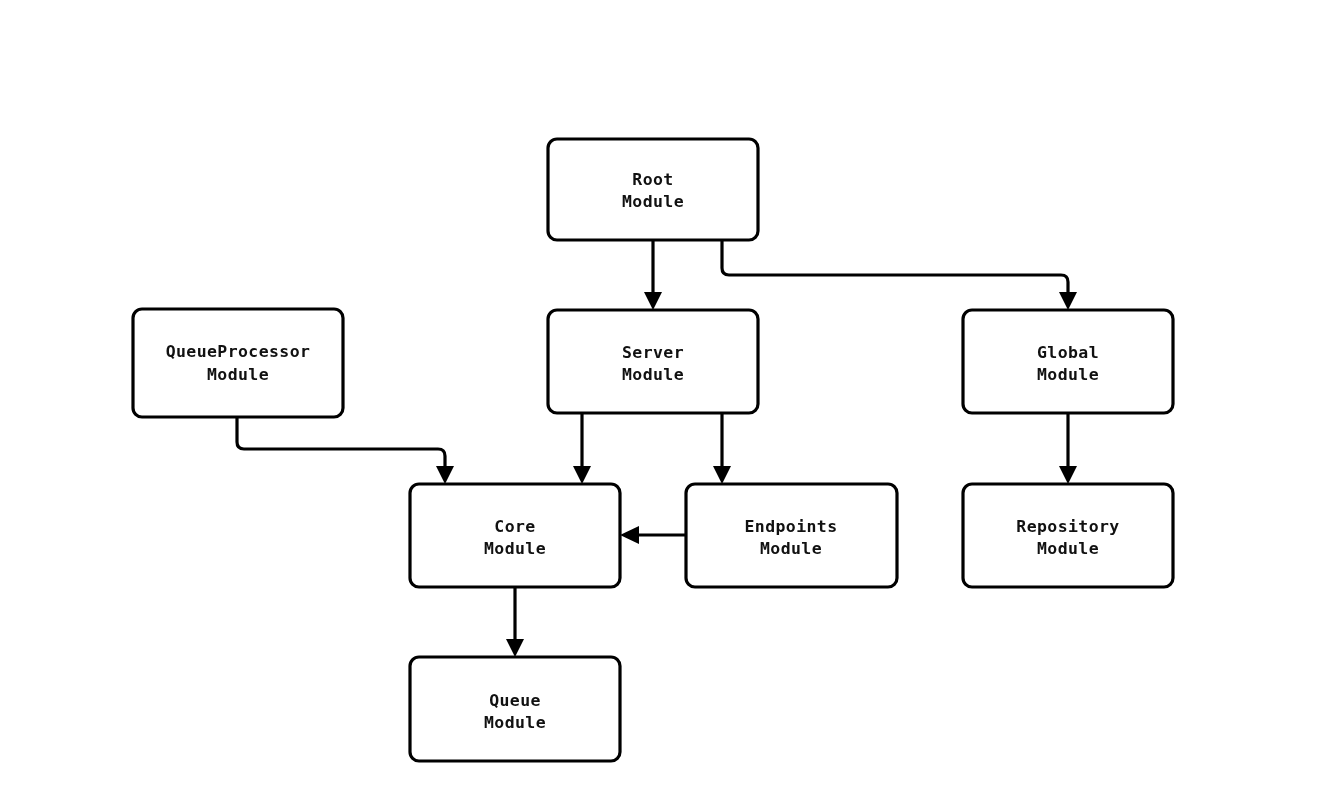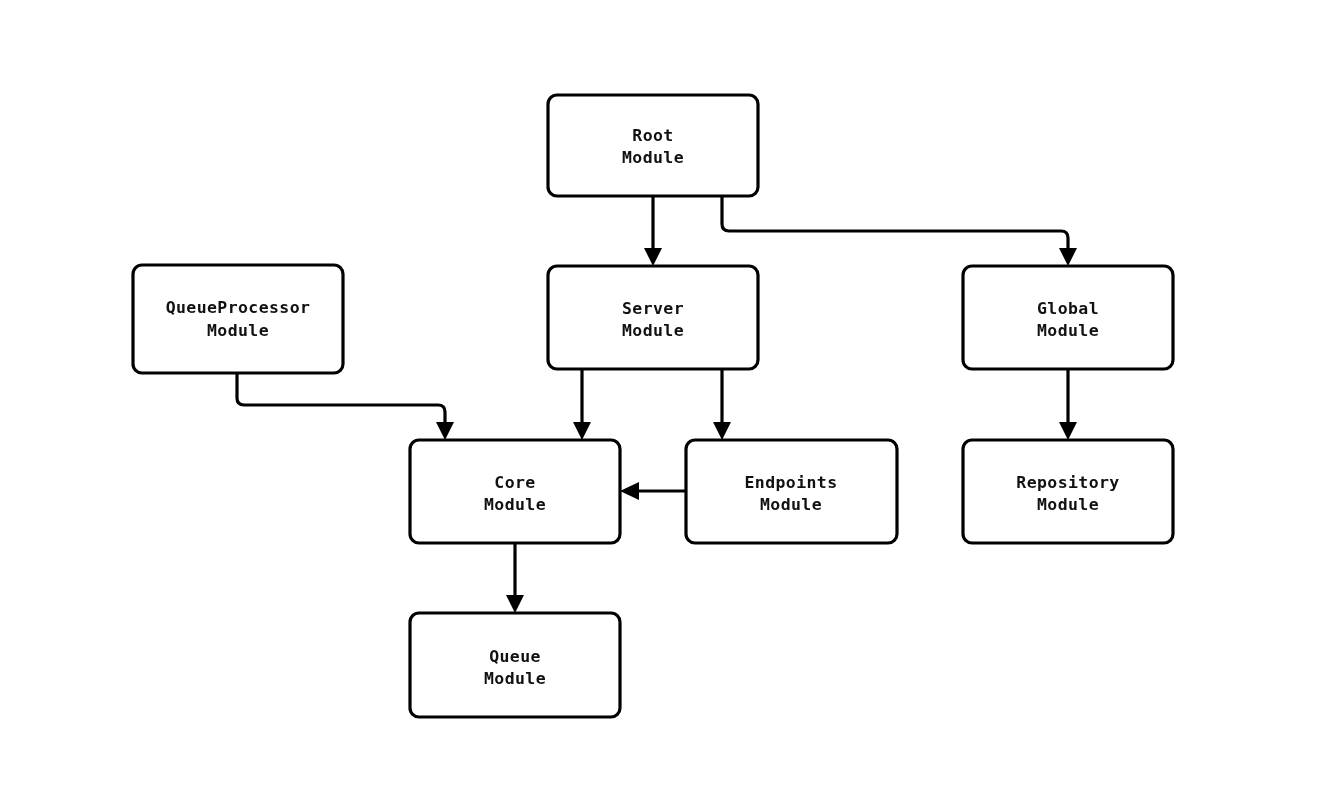--- a/index.html
+++ b/index.html
@@ -12,20 +12,21 @@
     width: 1337px;
     height: 809px;
     overflow: hidden;
     font-family: "DejaVu Sans Mono", "Liberation Mono", monospace;
   }
   #diagram-root {
     position: relative;
     width: 1337px;
     height: 662px;
     background: #ffffff;
+    margin-top: 44px;
   }
   svg#diagram-canvas {
     position: absolute;
     top: 0;
     left: 0;
     width: 1337px;
     height: 809px;
     display: block;
   }
   .node-rect {

